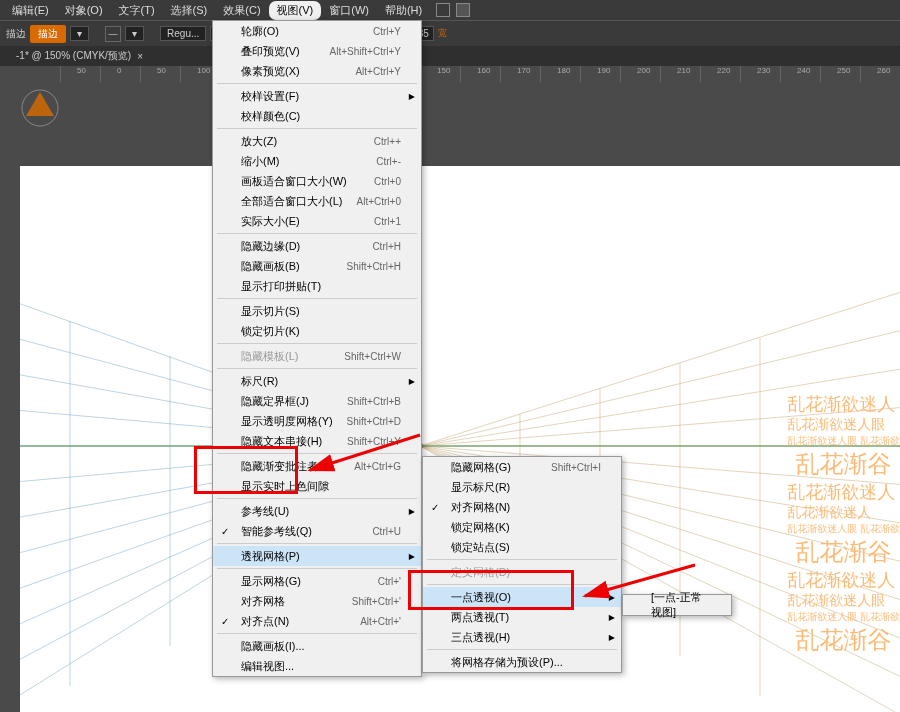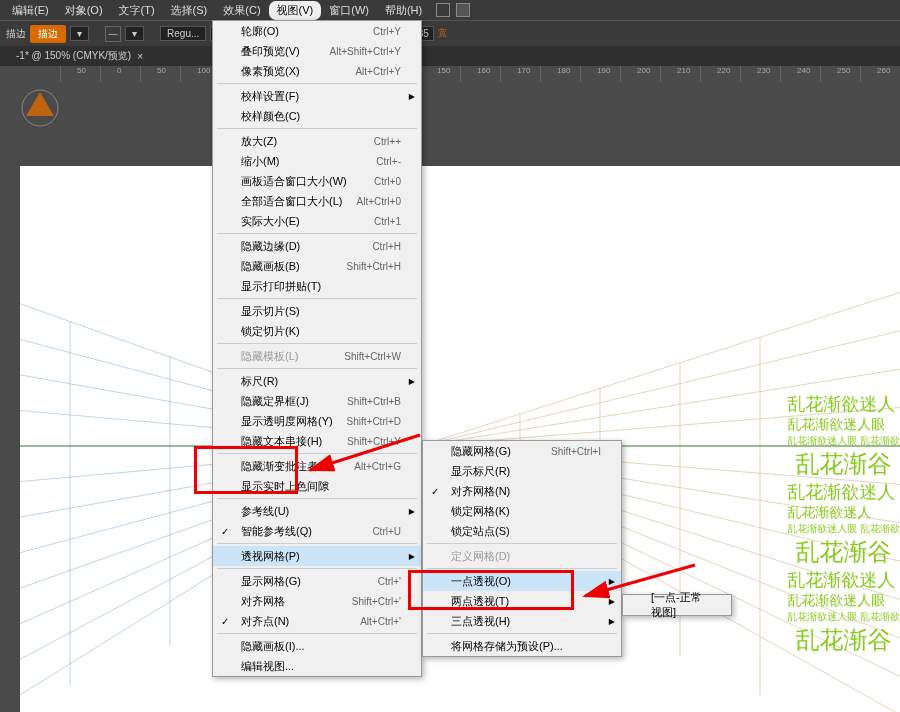--- a/index.html
+++ b/index.html
@@ -25,38 +25,38 @@
 .ruler-h span { flex: 0 0 40px; border-left: 1px solid #666; padding-left: 16px; }
 
 .canvas-area { position: relative; height: 630px; background: #4a4a4a; }
 .artboard { position: absolute; left: 20px; top: 84px; right: 0; bottom: 0; background: #fff; }
 
 .orient { position: absolute; left: 20px; top: 6px; width: 40px; height: 40px; }
 .orient svg { width: 40px; height: 40px; }
 
 .perspective-grid { position: absolute; left: 20px; top: 84px; right: 0; bottom: 0; pointer-events: none; }
 
-.text-art { position: absolute; right: 0; top: 310px; color: #84cc16; text-align: left; font-family: "SimHei", serif; }
+.text-art { position: absolute; right: 0; top: 310px; color: #fdba74; text-align: left; font-family: "SimHei", serif; }
 .text-art .l1 { font-size: 18px; }
 .text-art .l2 { font-size: 14px; }
 .text-art .l3 { font-size: 10px; }
 .text-art .l4 { font-size: 24px; font-weight: normal; text-align: center; }
 
 .menu { position: absolute; background: #f0f0f0; border: 1px solid #999; box-shadow: 2px 2px 6px rgba(0,0,0,0.3); font-size: 11px; color: #000; }
 .menu .row { display: flex; align-items: center; height: 20px; padding: 0 20px 0 28px; position: relative; }
 .menu .row.hl { background: #cce4f7; }
 .menu .row.dis { color: #999; }
 .menu .row .lbl { flex: 1; }
 .menu .row .sc { color: #666; font-size: 10px; }
 .menu .row .arrow { position: absolute; right: 6px; font-size: 8px; }
 .menu .row .chk { position: absolute; left: 8px; font-size: 10px; }
 .menu .sep { height: 1px; background: #ccc; margin: 2px 4px; }
 
 .menu.main { left: 212px; top: 20px; width: 210px; }
-.menu.sub1 { left: 422px; top: 440px; width: 200px; }
+.menu.sub1 { left: 422px; top: 456px; width: 200px; }
 .menu.sub2 { left: 622px; top: 594px; width: 110px; }
 
 .redbox { position: absolute; border: 3px solid #e00; pointer-events: none; }
 .redbox.r1 { left: 194px; top: 446px; width: 104px; height: 48px; }
 .redbox.r2 { left: 408px; top: 570px; width: 166px; height: 40px; }
 
 .arrow-ann { position: absolute; pointer-events: none; }
 .arrow-ann svg { overflow: visible; }
 </style>
 </head>

